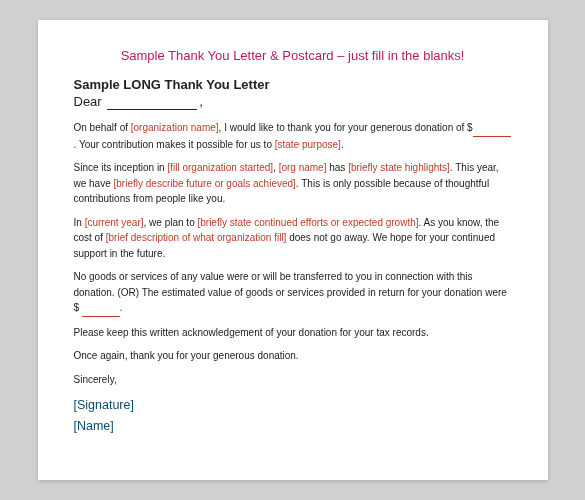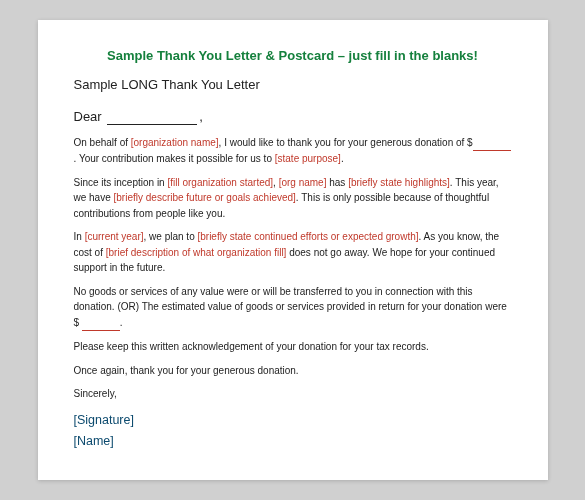--- a/index.html
+++ b/index.html
@@ -15,30 +15,30 @@
     }
     .page {
       background: #fff;
       width: 510px;
       min-height: 460px;
       padding: 28px 36px 28px 36px;
       box-shadow: 0 1px 4px rgba(0,0,0,0.18);
     }
     .page-title {
       text-align: center;
-      font-weight: bold;
+      font-weight: normal;
       font-size: 13px;
-      color: #15803d;
+      color: #be185d;
       margin-bottom: 14px;
     }
     .section-title {
-      font-weight: normal;
+      font-weight: bold;
       font-size: 13px;
       color: #222;
-      margin-bottom: 17px;
+      margin-bottom: 2px;
     }
     .salutation {
       font-size: 13px;
       color: #222;
       margin-bottom: 10px;
     }
     .salutation-blank {
       display: inline-block;
       border-bottom: 1.5px solid #222;
       min-width: 90px;

